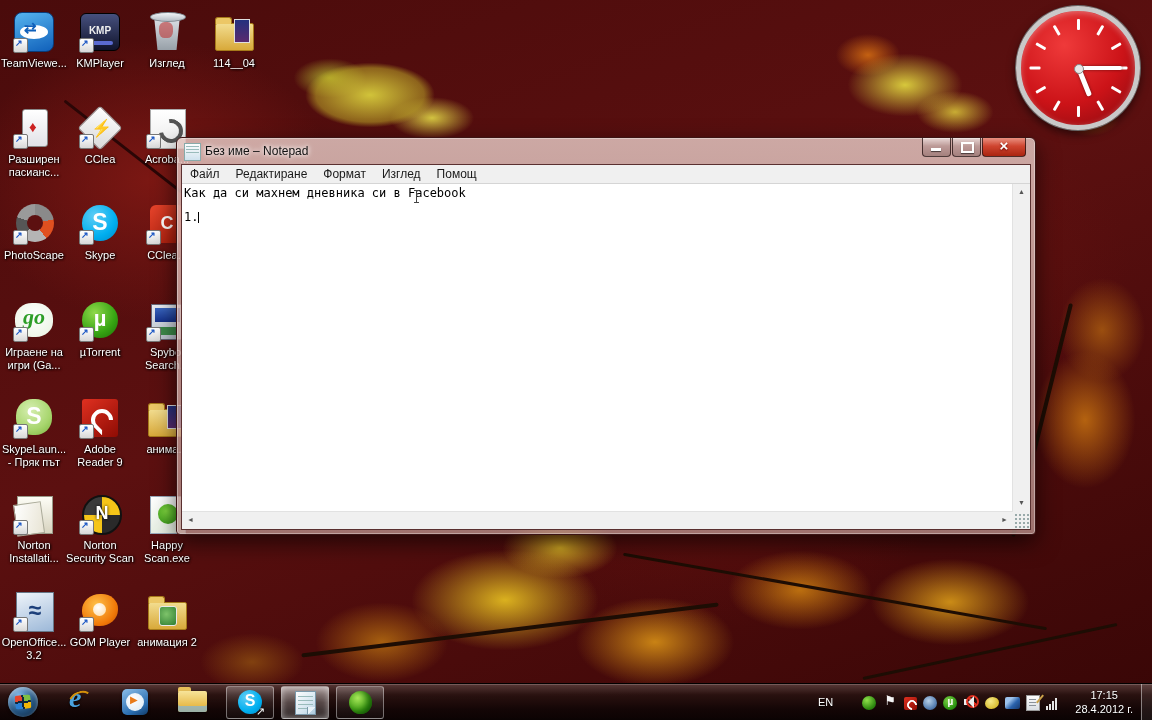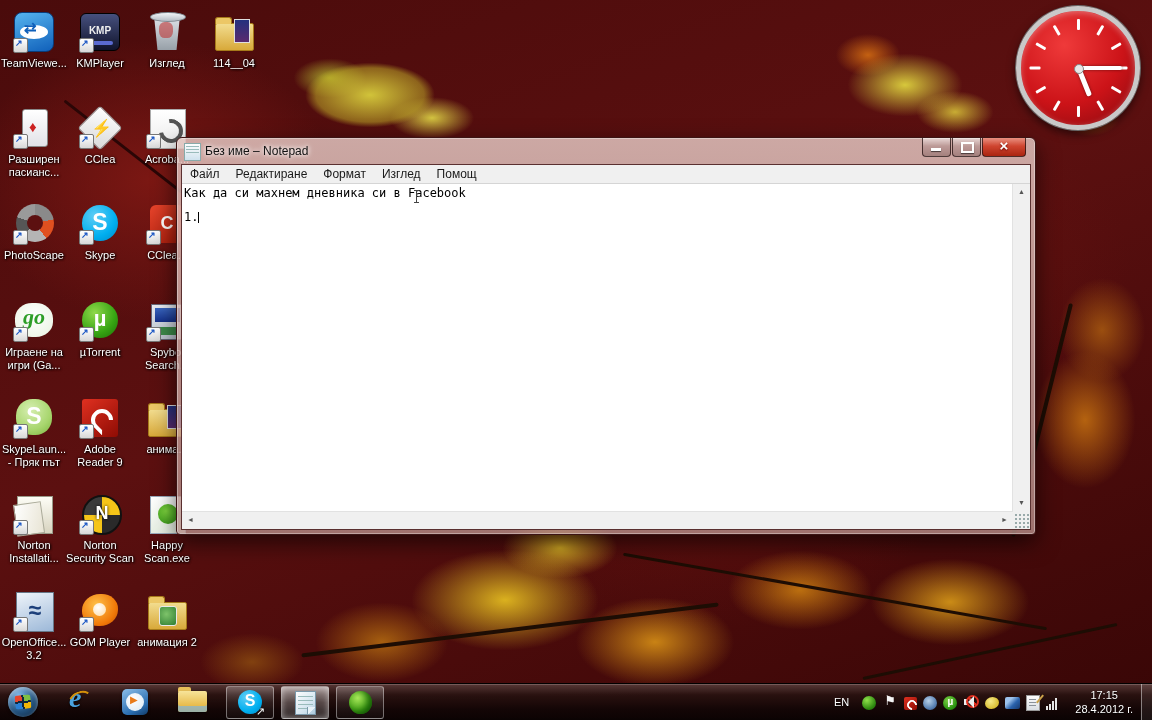--- a/index.html
+++ b/index.html
@@ -219,21 +219,21 @@
       background:radial-gradient(circle at 35% 30%,#5fcdf5,#00aff0 60%,#0087c5);}
   .tb-skype::before{content:"S";position:absolute;left:0;right:0;top:2px;text-align:center;color:#fff;font-size:16px;font-weight:bold;}
   .tb-skype::after{content:"\2196";position:absolute;right:-3px;bottom:-4px;color:#fff;font-size:11px;text-shadow:0 0 2px #000;transform:scaleX(-1);}
   .tb-note{position:absolute;left:13px;top:4px;width:19px;height:22px;background:linear-gradient(135deg,#fdfdfd,#cfe2ee 70%,#aac8dc);border:1px solid #7a98aa;}
   .tb-note::before{content:"";position:absolute;left:2px;top:4px;right:2px;height:1px;background:#9bb;box-shadow:0 4px 0 #9bb,0 8px 0 #9bb,0 12px 0 #9bb;}
   .tb-note::after{content:"";position:absolute;right:-1px;bottom:-1px;width:8px;height:8px;background:linear-gradient(315deg,transparent 50%,#e8f2f8 50%);border-left:1px solid #7a98aa;}
   .tb-green{position:absolute;left:12px;top:4px;width:23px;height:23px;border-radius:50%;
       background:radial-gradient(circle at 38% 30%,#a8e85a,#3f9e14 60%,#1c6206);box-shadow:inset -4px -2px 6px rgba(0,60,0,.55);}
 
   .tray{position:absolute;right:0;top:0;height:36px;display:flex;align-items:center;}
-  .lang{color:#fff;font-size:11px;margin-right:10px;text-shadow:0 1px 1px #000;}
+  .lang{color:#fff;font-size:11px;margin-right:26px;text-shadow:0 1px 1px #000;}
   .ticon{width:16px;height:16px;margin:0 3px;position:relative;}
   .ti-orb{border-radius:50%;background:radial-gradient(circle at 35% 30%,#8fe04a,#2f8a10 65%,#155c04);width:14px;height:14px;margin-top:1px;}
   .ti-flag::before{content:"\2691";position:absolute;left:2px;top:-1px;color:#f5f5f5;font-size:13px;}
   .ti-red{width:13px;height:13px;margin-top:2px;background:linear-gradient(140deg,#e03020,#8f0c04);border-radius:2px;}
   .ti-red::before{content:"";position:absolute;left:3px;top:3px;width:6px;height:6px;border:2px solid #fff;border-bottom-color:transparent;border-radius:50%;transform:rotate(-45deg);}
   .ti-blue{width:14px;height:14px;margin-top:1px;border-radius:50%;background:radial-gradient(circle at 40% 35%,#b8d0e8,#5a82b4 60%,#2c4a80);}
   .ti-ut{width:14px;height:14px;margin-top:1px;border-radius:50%;background:radial-gradient(circle at 38% 32%,#7ed046,#2a9410 65%,#14660a);}
   .ti-ut::before{content:"\00B5";position:absolute;left:0;right:0;top:0px;text-align:center;color:#fff;font-size:10px;font-weight:bold;}
   .ti-vol::before{content:"";position:absolute;left:1px;top:5px;width:4px;height:6px;background:#eee;}
   .ti-vol::after{content:"";position:absolute;left:3px;top:2px;border:6px solid transparent;border-right-color:#eee;border-left-width:2px;}

